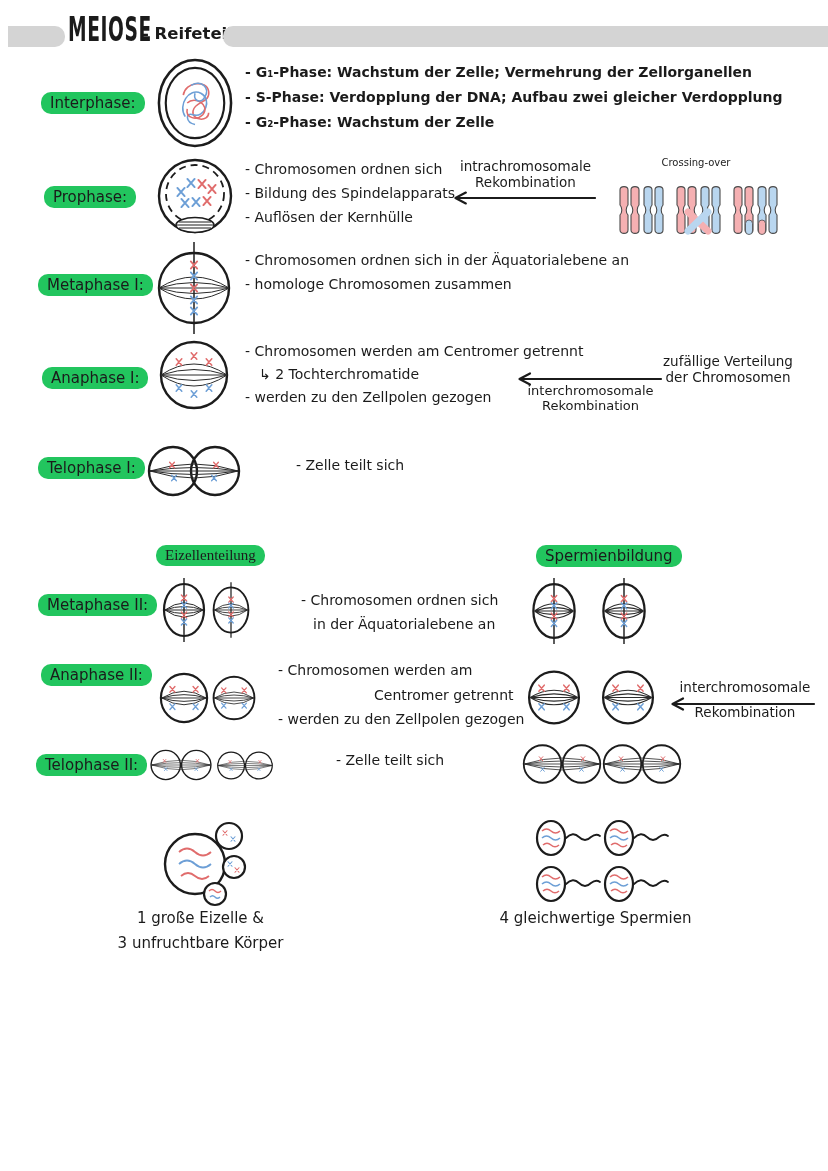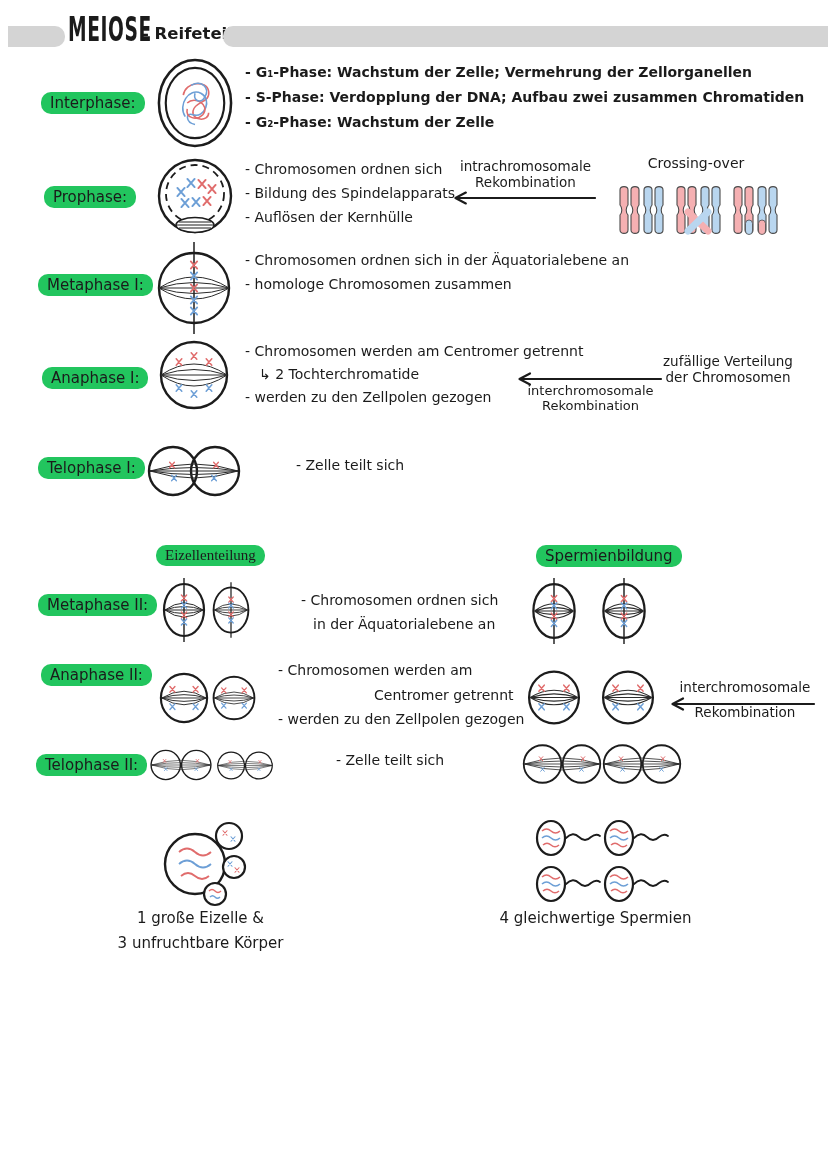--- a/index.html
+++ b/index.html
@@ -75,21 +75,21 @@
   <svg class="abs" style="left:148px;top:57px;" width="78" height="92" viewBox="0 0 80 92">
     <ellipse cx="40" cy="46" rx="37" ry="44" fill="none" stroke="#1c1c1c" stroke-width="2.6"></ellipse>
     <ellipse cx="40" cy="46" rx="30" ry="36" fill="none" stroke="#1c1c1c" stroke-width="2.2"></ellipse>
     <path d="M28,38 C30,24 52,22 54,34 C56,46 40,44 38,54 C36,64 54,66 54,56" fill="none" stroke="#e06c6c" stroke-width="1.6"></path>
     <path d="M30,60 C22,48 34,30 46,36 C58,42 50,62 38,58 C30,55 30,66 40,68" fill="none" stroke="#6d9fd6" stroke-width="1.6"></path>
     <path d="M32,46 C40,38 56,48 48,58 C42,64 30,62 32,52" fill="none" stroke="#e06c6c" stroke-width="1.6"></path>
     <path d="M36,28 C46,22 56,30 50,40 C46,47 38,44 40,36" fill="none" stroke="#6d9fd6" stroke-width="1.6"></path>
   </svg>
   <div class="abs bullets h25" style="left:237px;top:64px;font-weight:bold;">
     <div>- G₁-Phase: Wachstum der Zelle; Vermehrung der Zellorganellen</div>
-    <div>- S-Phase: Verdopplung der DNA; Aufbau zwei zusammen Chromatiden</div>
+    <div>- S-Phase: Verdopplung der DNA; Aufbau zwei gleicher Verdopplung</div>
     <div>- G₂-Phase: Wachstum der Zelle</div>
   </div>
 
   <div class="abs pill" style="left:36px;top:186px;">Prophase:</div>
   <svg class="abs" style="left:147px;top:156px;" width="80" height="80" viewBox="0 0 80 80">
     <circle cx="40" cy="40" r="36" fill="none" stroke="#1c1c1c" stroke-width="2.4"></circle>
     <circle cx="40" cy="38" r="29" fill="none" stroke="#1c1c1c" stroke-width="1.8" stroke-dasharray="7 5"></circle>
     <use href="#xm" stroke="#6d9fd6" transform="translate(26,36) scale(0.9)"></use>
     <use href="#xm" stroke="#6d9fd6" transform="translate(36,27) scale(0.9)"></use>
     <use href="#xm" stroke="#e06c6c" transform="translate(47,28) scale(0.9)"></use>
@@ -106,21 +106,21 @@
     <div>- Auflösen der Kernhülle</div>
   </div>
   <div class="abs ann" style="left:440px;top:158px;width:155px;">
     <div>intrachromosomale</div>
     <div>Rekombination</div>
   </div>
   <svg class="abs" style="left:443px;top:190px;" width="148" height="16" viewBox="0 0 150 16">
       <use href="#larrow"></use>
     </svg>
 
-  <div class="abs ann" style="left:608px;top:155px;width:160px;font-size:14px;">Crossing-over</div>
+  <div class="abs ann" style="left:608px;top:155px;width:160px;font-size:10px;">Crossing-over</div>
   <svg class="abs" style="left:608px;top:178px;" width="166" height="64" viewBox="0 0 166 64">
     <g transform="translate(0,6)">
       <g fill="#f5b0b2">
           <use href="#ctd" x="3"></use>
           <use href="#ctd" x="14"></use>
         </g>
       <g fill="#b9d6ef">
           <use href="#ctd" x="27"></use>
           <use href="#ctd" x="38"></use>
         </g>

